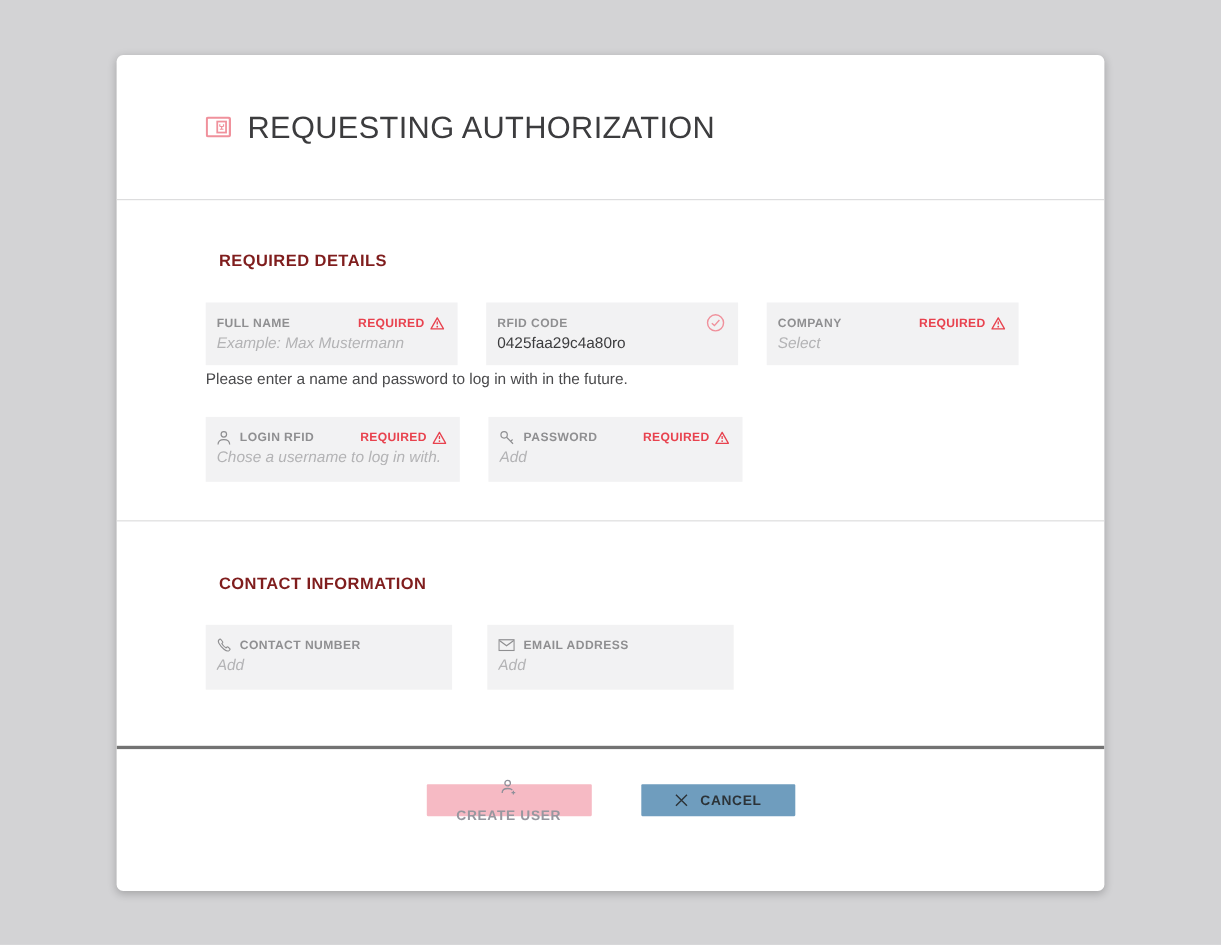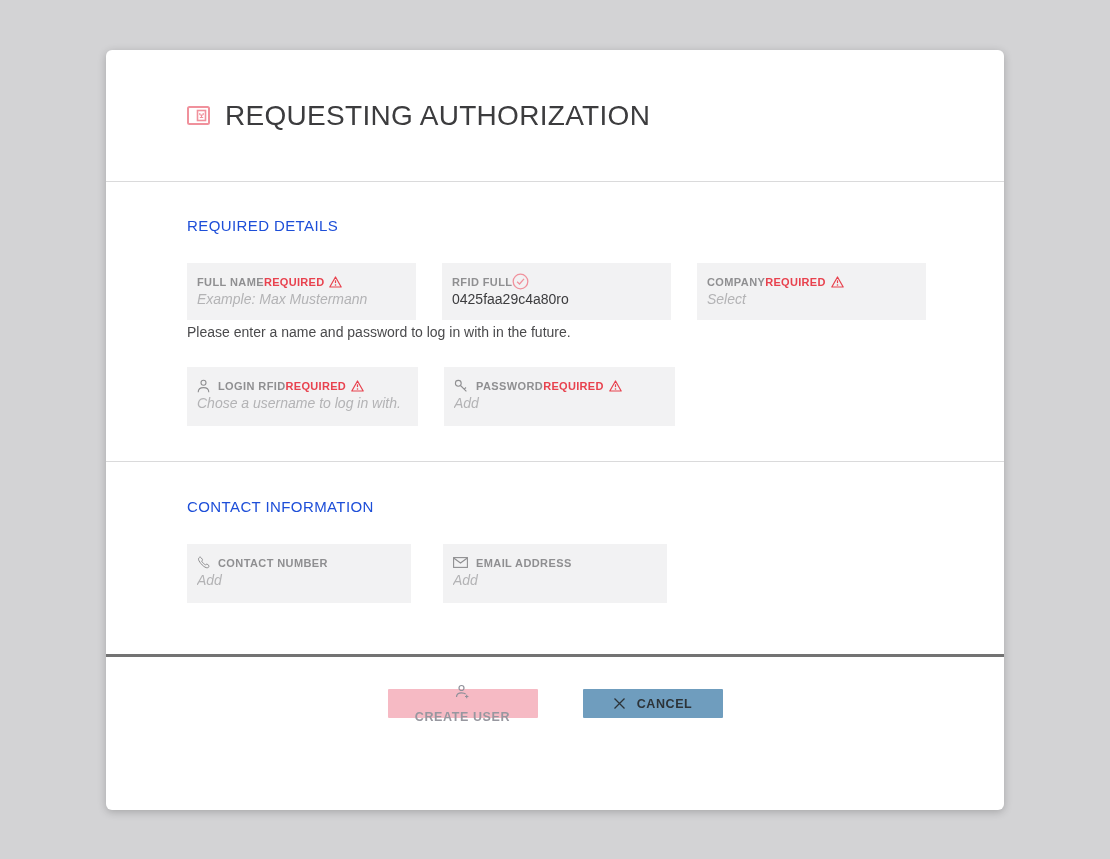--- a/index.html
+++ b/index.html
@@ -21,38 +21,38 @@
   }
   .header-icon{margin-right:15px;display:flex;align-items:center;}
   .page-title{
     font-size:28px;font-weight:400;color:#3c3c3e;
     letter-spacing:0.3px;margin:0;white-space:nowrap;
   }
   .section{padding-left:81px;padding-right:78px;box-sizing:border-box;}
   .section-a{padding-top:36px;padding-bottom:35px;border-bottom:1px solid #dadadb;}
   .section-b{padding-top:37px;padding-bottom:51px;border-bottom:3px solid #737373;}
   .section-heading{
-    font-size:15px;font-weight:400;color:#1d4ed8;
-    letter-spacing:0.4px;margin:0;line-height:16px;
+    font-size:15px;font-weight:700;color:#7f1d1d;
+    letter-spacing:0.4px;margin:12px;line-height:16px;
   }
   .subtitle{
     font-size:14px;color:#4a4a4c;margin:5px 0 0;line-height:15px;
   }
   .field-row{display:flex;gap:26px;}
   .row-1{margin-top:29px;}
   .row-2{margin-top:27px;}
   .row-3{margin-top:29px;gap:32px;}
   .field{
     width:231px;height:57px;background:#f2f2f3;
     box-sizing:border-box;padding:11px 12px 0 10px;
   }
   .field-tall{height:59px;}
   .field-contact{width:224px;height:59px;}
   .field-top{
-    display:flex;align-items:center;justify-content:flex-start;height:15px;
+    display:flex;align-items:center;justify-content:space-between;height:15px;gap:29px;
   }
   .field-label{
     display:flex;align-items:center;gap:8px;
     font-size:11px;font-weight:600;color:#8f8f91;letter-spacing:0.4px;
     white-space:nowrap;
   }
   .required-badge{
     display:flex;align-items:center;gap:5px;
     font-size:11px;font-weight:700;color:#e8424e;letter-spacing:0.3px;
   }
@@ -105,21 +105,21 @@
                 <circle cx="6.5" cy="9" r="0.8" fill="#e8424e"></circle>
               </svg>
             </span>
           </span>
         </div>
         <input type="text" placeholder="Example: Max Mustermann" style="">
       </div>
 
       <div class="field">
         <div class="field-top">
-          <span class="field-label">RFID FULL</span>
+          <span class="field-label">RFID CODE</span>
           <span>
             <svg width="17" height="17" viewBox="0 0 17 17">
               <circle cx="8.5" cy="8.5" r="7.3" fill="none" stroke="#f0919c" stroke-width="1.3"></circle>
               <path d="M5.1 8.8 L7.5 11 L12 5.9" fill="none" stroke="#f0919c" stroke-width="1.3"></path>
             </svg>
           </span>
         </div>
         <input type="text" value="0425faa29c4a80ro" style="">
       </div>
 

